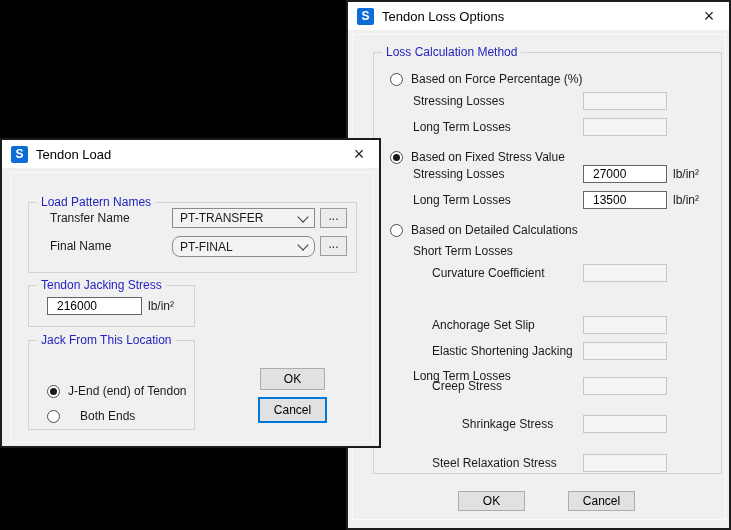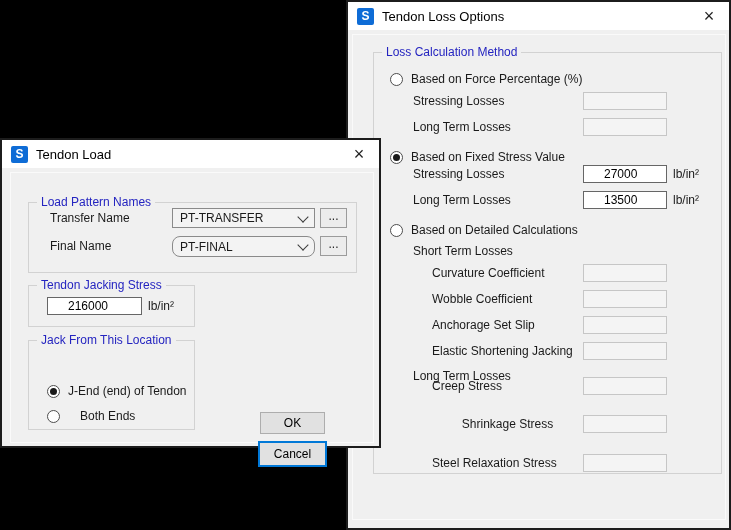--- a/index.html
+++ b/index.html
@@ -12,28 +12,28 @@
   .app-icon{width:17px;height:17px;background:#0e6cd6;color:#fff;font-weight:bold;font-size:12px;line-height:17px;text-align:center;border-radius:2px;margin-right:8px;flex:0 0 auto;}
   .title-text{font-size:13px;color:#000;white-space:nowrap;}
   .close-btn{position:absolute;right:9px;top:50%;transform:translateY(-50%);font-size:18px;font-weight:400;color:#222;width:22px;height:22px;line-height:22px;text-align:center;}
   .inner-panel{position:absolute;border:1px solid #fafafa;pointer-events:none;}
   .groupbox{position:absolute;border:1px solid #d2d2d2;}
   .group-legend{position:absolute;top:-8px;left:8px;background:#f0f0f0;padding:0 4px;font-size:12px;color:#2424c0;white-space:nowrap;}
   .row{position:absolute;display:flex;align-items:center;height:18px;}
   .lbl{font-size:12px;white-space:nowrap;}
   .radio{width:13px;height:13px;border:1px solid #4d4d4d;border-radius:50%;background:#fff;box-sizing:border-box;position:relative;flex:0 0 auto;margin-right:8px;}
   .radio.checked::after{content:"";position:absolute;left:2px;top:2px;width:7px;height:7px;border-radius:50%;background:#1a1a1a;}
-  .textbox{font-family:"Liberation Sans",sans-serif;font-size:12px;color:#000;background:#fff;border:1px solid #666;box-sizing:border-box;padding:1px 20px;outline:none;}
+  .textbox{font-family:"Liberation Sans",sans-serif;font-size:12px;color:#000;background:#fff;border:1px solid #666;box-sizing:border-box;padding:1px 9px;outline:none;}
   .textbox.disabled{background:#f4f4f4;border-color:#c6c6c6;}
   .unit{font-size:12px;margin-left:6px;white-space:nowrap;}
   .combo{position:absolute;background:#f3f3f3;border:1px solid #8a8a8a;box-sizing:border-box;display:flex;align-items:center;justify-content:space-between;padding:0 7px;}
   .combo .val{font-size:12px;white-space:nowrap;}
   .chev{width:7px;height:7px;border-right:1px solid #3c3c3c;border-bottom:1px solid #3c3c3c;transform:rotate(45deg);margin-top:-3px;flex:0 0 auto;}
   .dots-btn{position:absolute;background:#ececec;border:1px solid #9b9b9b;box-sizing:border-box;font-size:12px;text-align:center;line-height:14px;color:#222;}
-  .btn{position:absolute;background:#e1e1e1;border:1px solid #adadad;box-sizing:border-box;font-size:12px;color:#000;display:flex;align-items:center;justify-content:center;margin-top:44px;}
+  .btn{position:absolute;background:#e1e1e1;border:1px solid #adadad;box-sizing:border-box;font-size:12px;color:#000;display:flex;align-items:center;justify-content:center;}
   .btn.focused{border:2px solid #0078d7;}
   .sec-hdr{position:absolute;font-size:12px;white-space:nowrap;}
 </style>
 </head>
 <body>
 
 <div class="dialog" style="left:346px;top:0;width:385px;height:530px;">
   <div class="titlebar">
     <div class="app-icon">S</div>
     <div class="title-text">Tendon Loss Options</div>
@@ -74,24 +74,20 @@
   </div>
 
   <div class="row" style="left:42px;top:219px;">
     <div class="radio"></div>
     <div class="lbl">Based on Detailed Calculations</div>
   </div>
   <div class="sec-hdr" style="left:65px;top:242px;">Short Term Losses</div>
 
   <div class="row" style="left:84px;top:262px;">
     <div class="lbl" style="width:151px;">Curvature Coefficient</div>
-    <input class="textbox disabled" style="width: 84px; height: 18px;">
-  </div>
-  <div class="row" style="left:84px;top:288px;">
-    <div class="lbl" style="width:151px;">Wobble Coefficient</div>
     <input class="textbox disabled" style="width: 84px; height: 18px;">
   </div>
   <div class="row" style="left:84px;top:314px;">
     <div class="lbl" style="width:151px;">Anchorage Set Slip</div>
     <input class="textbox disabled" style="width: 84px; height: 18px;">
   </div>
   <div class="row" style="left:84px;top:340px;">
     <div class="lbl" style="width:151px;">Elastic Shortening Jacking</div>
     <input class="textbox disabled" style="width: 84px; height: 18px;">
   </div>

